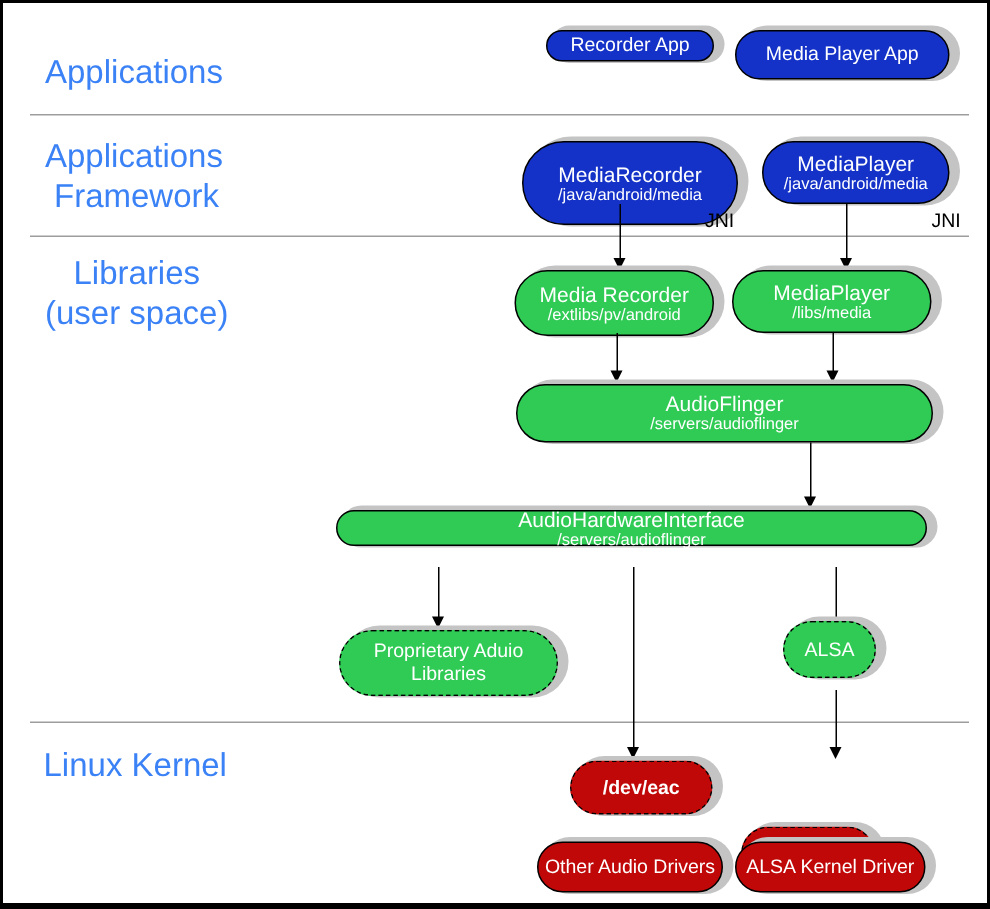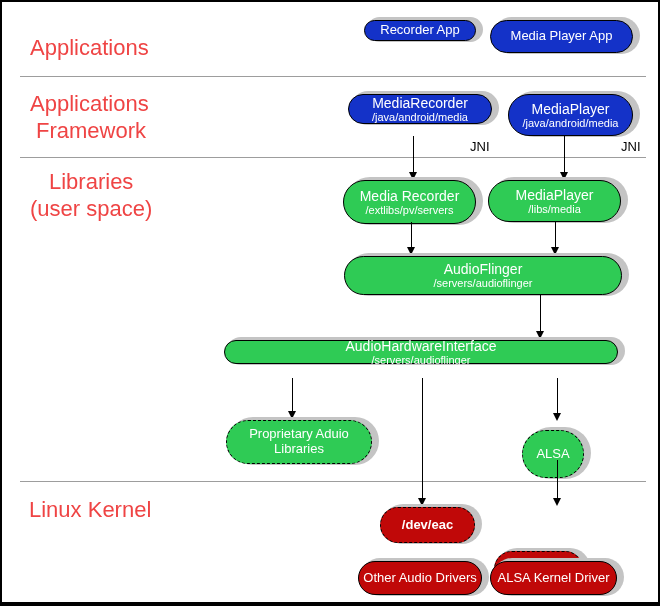--- a/index.html
+++ b/index.html
@@ -8,21 +8,21 @@
     width:660px;height:606px;
     box-sizing:border-box;
     background:#ffffff;
     border:2px solid #000;
     border-bottom-width:4px;
     font-family:"Liberation Sans", sans-serif;
     overflow:hidden;
   }
   .layer-label{
     position:absolute;
-    color:#ef4444;
+    color:#3b82f6;
     font-size:22px;
     line-height:27px;
     white-space:pre;
   }
   .sep{
     position:absolute;
     left:18px;width:626px;height:0;
     border-top:1px solid #9d9d9d;
   }
   .pill{
@@ -75,21 +75,21 @@
   <div class="sep" style="top:155px;"></div>
   <div class="sep" style="top:479px;"></div>
 
   <div class="pill blue" style="left:362px;top:18px;width:112px;height:21px;">
     <div class="t">Recorder App</div>
   </div>
   <div class="pill blue" style="left:488px;top:18px;width:143px;height:33px;">
     <div class="t">Media Player App</div>
   </div>
 
-  <div class="pill blue" style="left:346px;top:92px;width:144px;height:30px;">
+  <div class="pill blue" style="left:346px;top:92px;width:144px;height:56px;">
     <div class="t-lg">MediaRecorder</div>
     <div class="p">/java/android/media</div>
   </div>
   <div class="pill blue" style="left:506px;top:92px;width:125px;height:42px;">
     <div class="t-lg">MediaPlayer</div>
     <div class="p">/java/android/media</div>
   </div>
 
   <div class="arrow" style="left:407px;top:134px;height:44px;">
       <div class="shaft"></div>
@@ -97,21 +97,21 @@
     </div>
   <div class="edge-label" style="left:420px;top:137px;">JNI</div>
   <div class="arrow" style="left:558px;top:134px;height:44px;">
       <div class="shaft"></div>
       <div class="head"></div>
     </div>
   <div class="edge-label" style="left:571px;top:137px;">JNI</div>
 
   <div class="pill green" style="left:341px;top:178px;width:133px;height:44px;">
     <div class="t-lg">Media Recorder</div>
-    <div class="p">/extlibs/pv/servers</div>
+    <div class="p">/extlibs/pv/android</div>
   </div>
   <div class="pill green" style="left:486px;top:178px;width:133px;height:42px;">
     <div class="t-lg">MediaPlayer</div>
     <div class="p">/libs/media</div>
   </div>
 
   <div class="arrow" style="left:405px;top:220px;height:33px;">
       <div class="shaft"></div>
       <div class="head"></div>
     </div>
@@ -144,21 +144,21 @@
       <div class="head"></div>
     </div>
   <div class="arrow" style="left:416px;top:376px;height:128px;">
       <div class="shaft"></div>
       <div class="head"></div>
     </div>
 
   <div class="pill green dashed" style="left:224px;top:418px;width:146px;height:44px;padding:0 12px;">
     <div class="t">Proprietary Aduio Libraries</div>
   </div>
-  <div class="pill green dashed" style="left:520px;top:428px;width:62px;height:48px;">
+  <div class="pill green dashed" style="left:520px;top:412px;width:62px;height:38px;">
     <div class="t">ALSA</div>
   </div>
 
   <div class="arrow" style="left:551px;top:458px;height:46px;">
       <div class="shaft"></div>
       <div class="head"></div>
     </div>
 
   <div class="pill red dashed" style="left:378px;top:505px;width:95px;height:36px;font-weight:bold;">
     <div class="t">/dev/eac</div>

